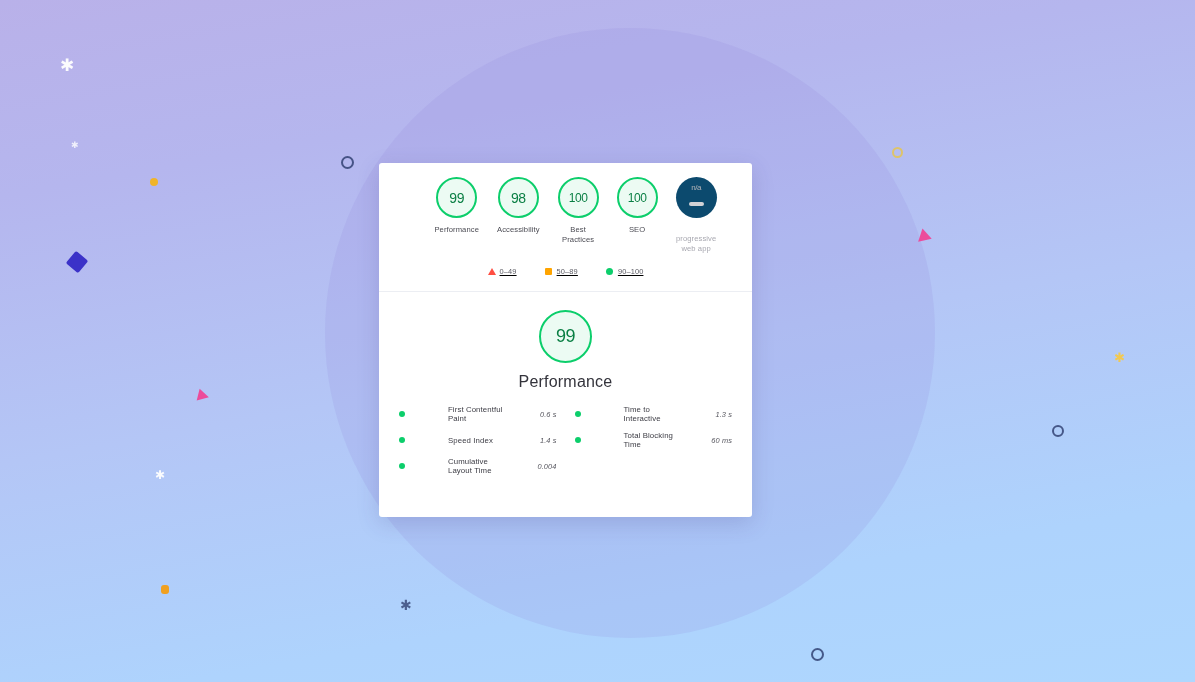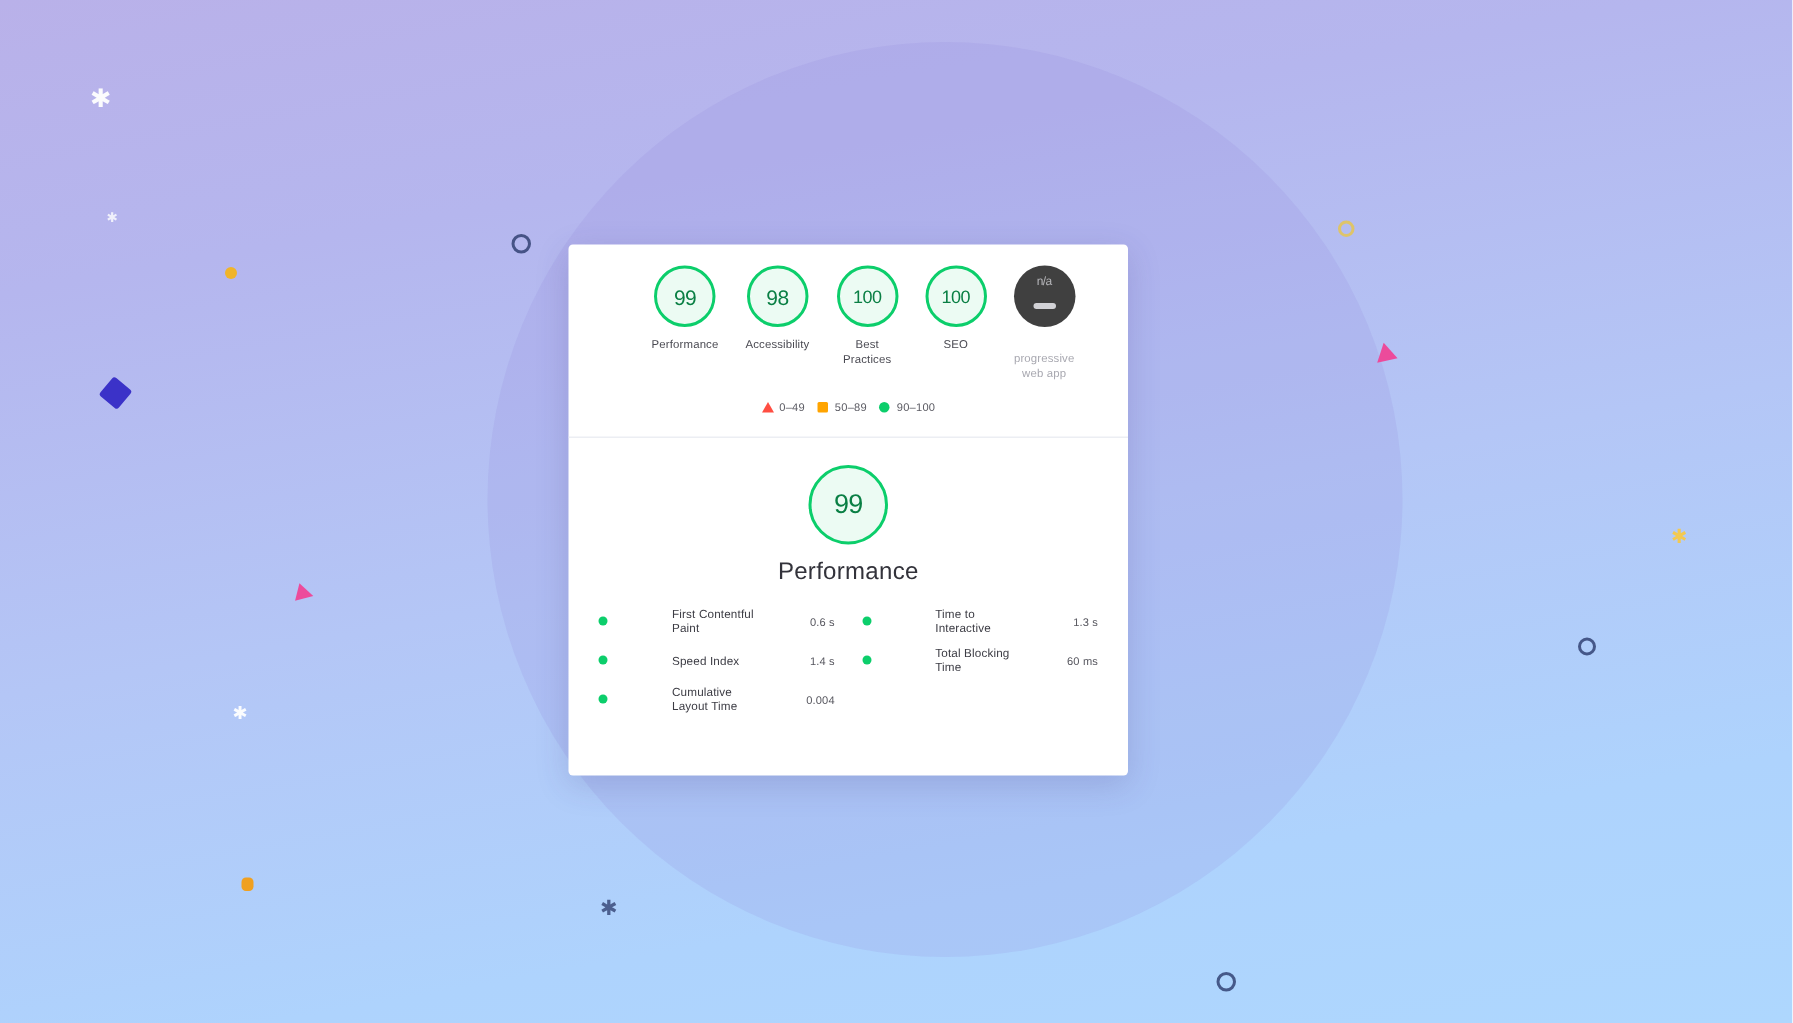--- a/index.html
+++ b/index.html
@@ -116,21 +116,21 @@
   .gauge-ring .score {
     font-size: 14px;
     font-weight: 500;
     color: #0a7f44;
     letter-spacing: -0.4px;
   }
   .gauge-ring.wide .score { font-size: 12px; }
 
   .gauge-ring.na {
     border: none;
-    background: #404040;
+    background: #0c4a6e;
     position: relative;
   }
   .gauge-ring.na .score {
     font-size: 8px;
     color: #b4b4b8;
     position: absolute;
     top: 6px;
   }
   .na-bar {
     position: absolute;
@@ -148,22 +148,23 @@
     text-align: center;
     line-height: 1.35;
     letter-spacing: .1px;
   }
   .gauge-label.muted { color: #a8a8b0; margin-top: 16px; }
 
   
   #legend {
     display: flex;
     justify-content: center;
-    gap: 8px;
+    gap: 28px;
     margin-top: 12px;
+    text-decoration: underline;
   }
   .legend-item {
     display: flex;
     align-items: center;
     gap: 4px;
     font-size: 7.4px;
     color: #5a5a62;
     letter-spacing: .15px;
   }
   .lg-mark { width: 8px; height: 8px; display:inline-block; position: relative;}
@@ -271,20 +272,21 @@
     font-size: 7.8px;
     color: #3c3c44;
     letter-spacing: .1px;
     flex: 1 1 auto;
   }
   .metric-value {
     font-size: 7.4px;
     color: #56565e;
     letter-spacing: .1px;
     flex: 0 0 auto;
+    font-style: italic;
   }
 </style>
 </head>
 <body>
 
 <div id="stage">
 
   <div id="bg-circle"></div>
 
   <div class="confetti cf-star" style="left:60px; top:57px;">✱</div>

